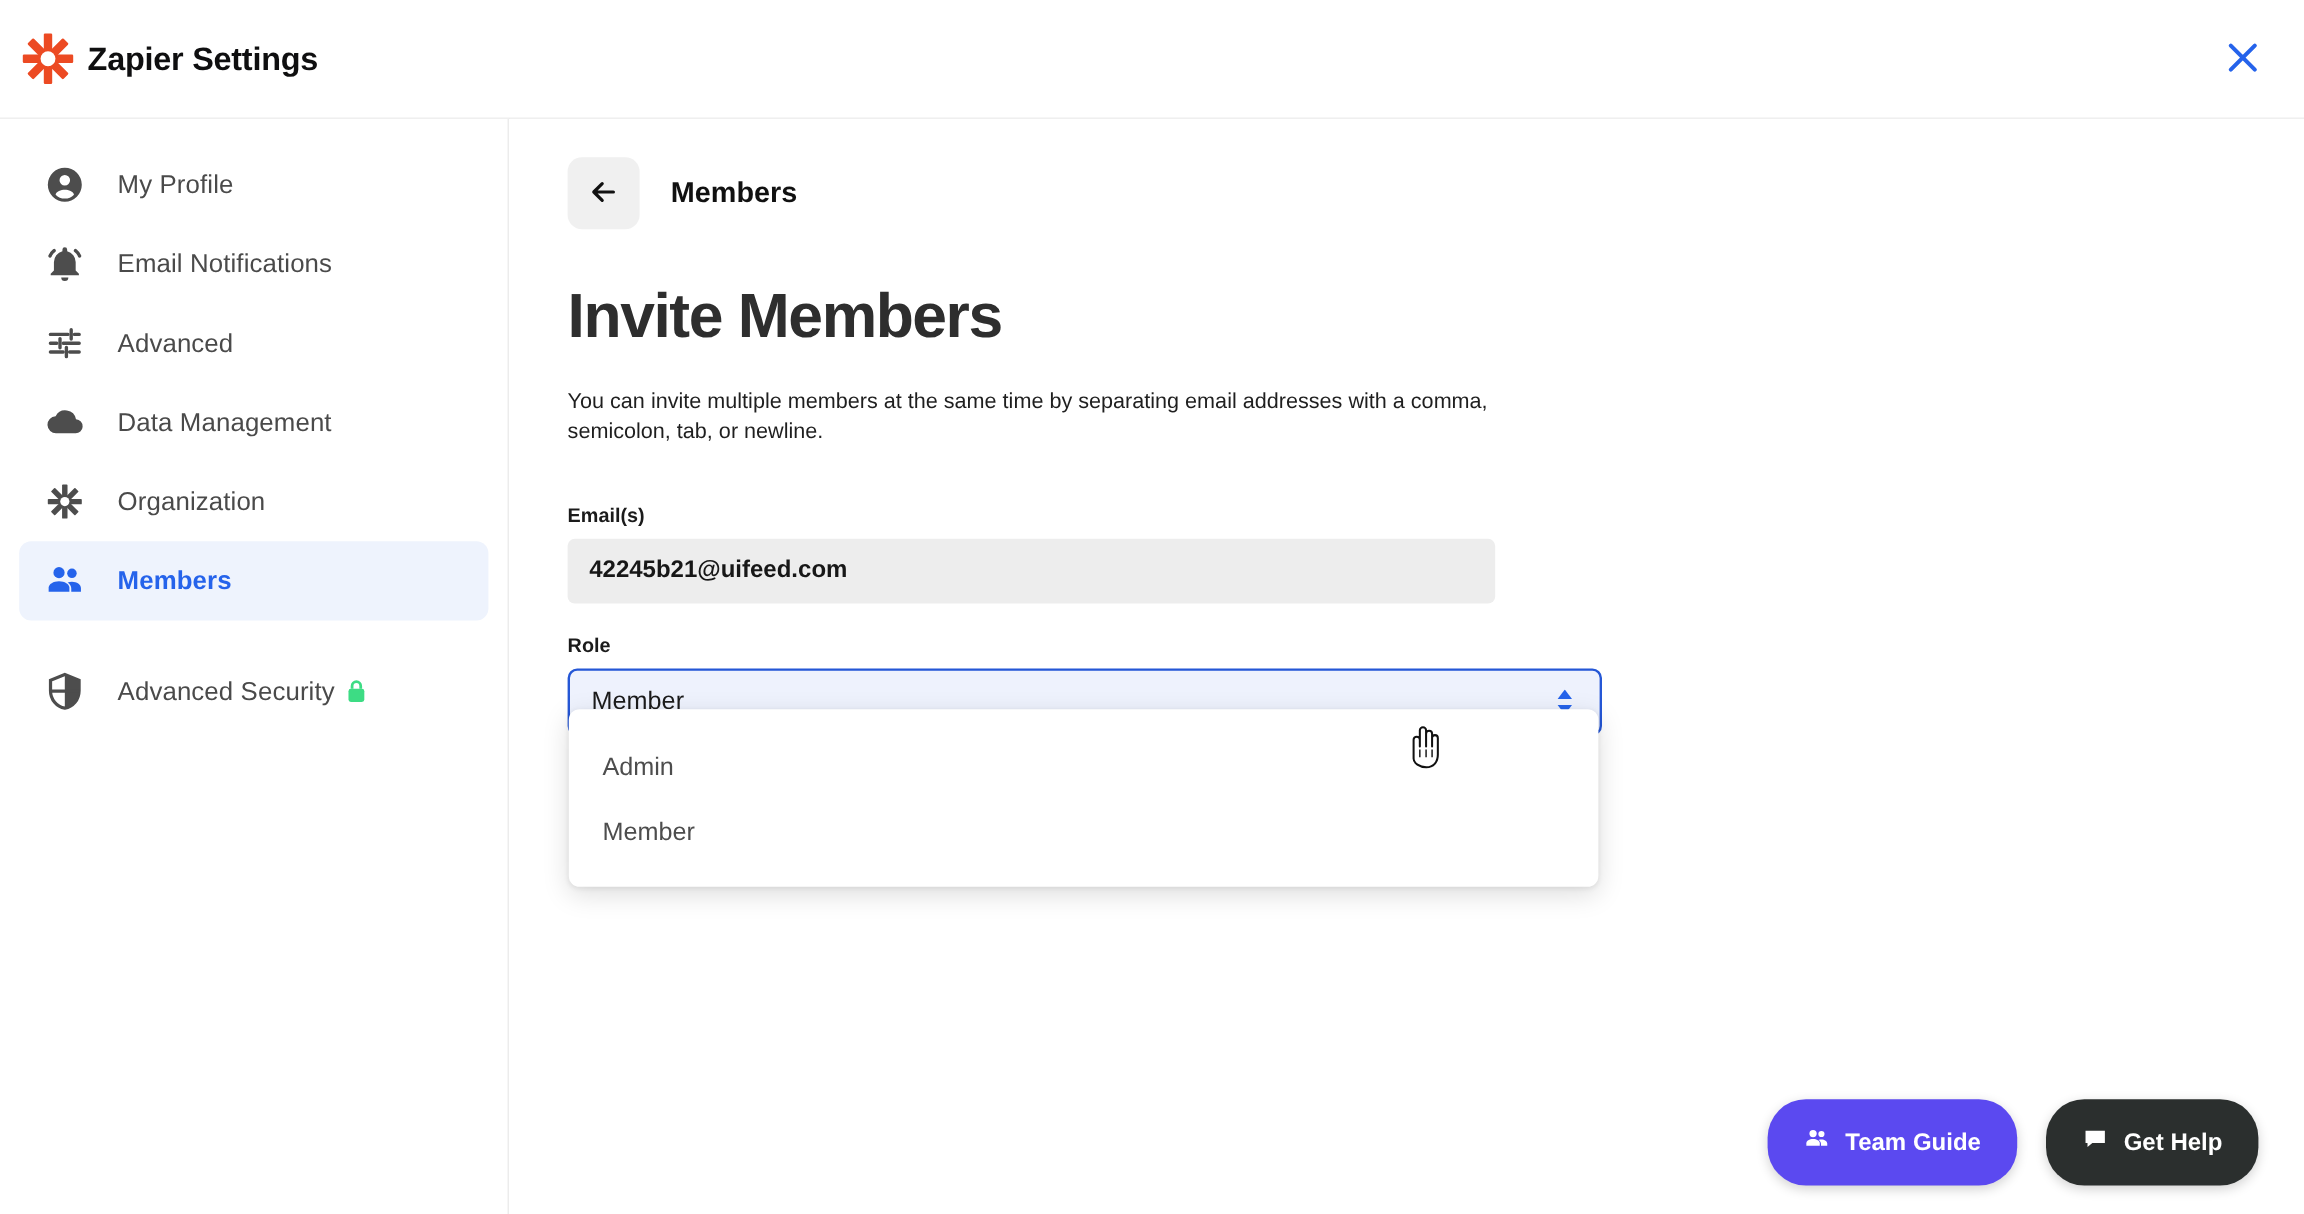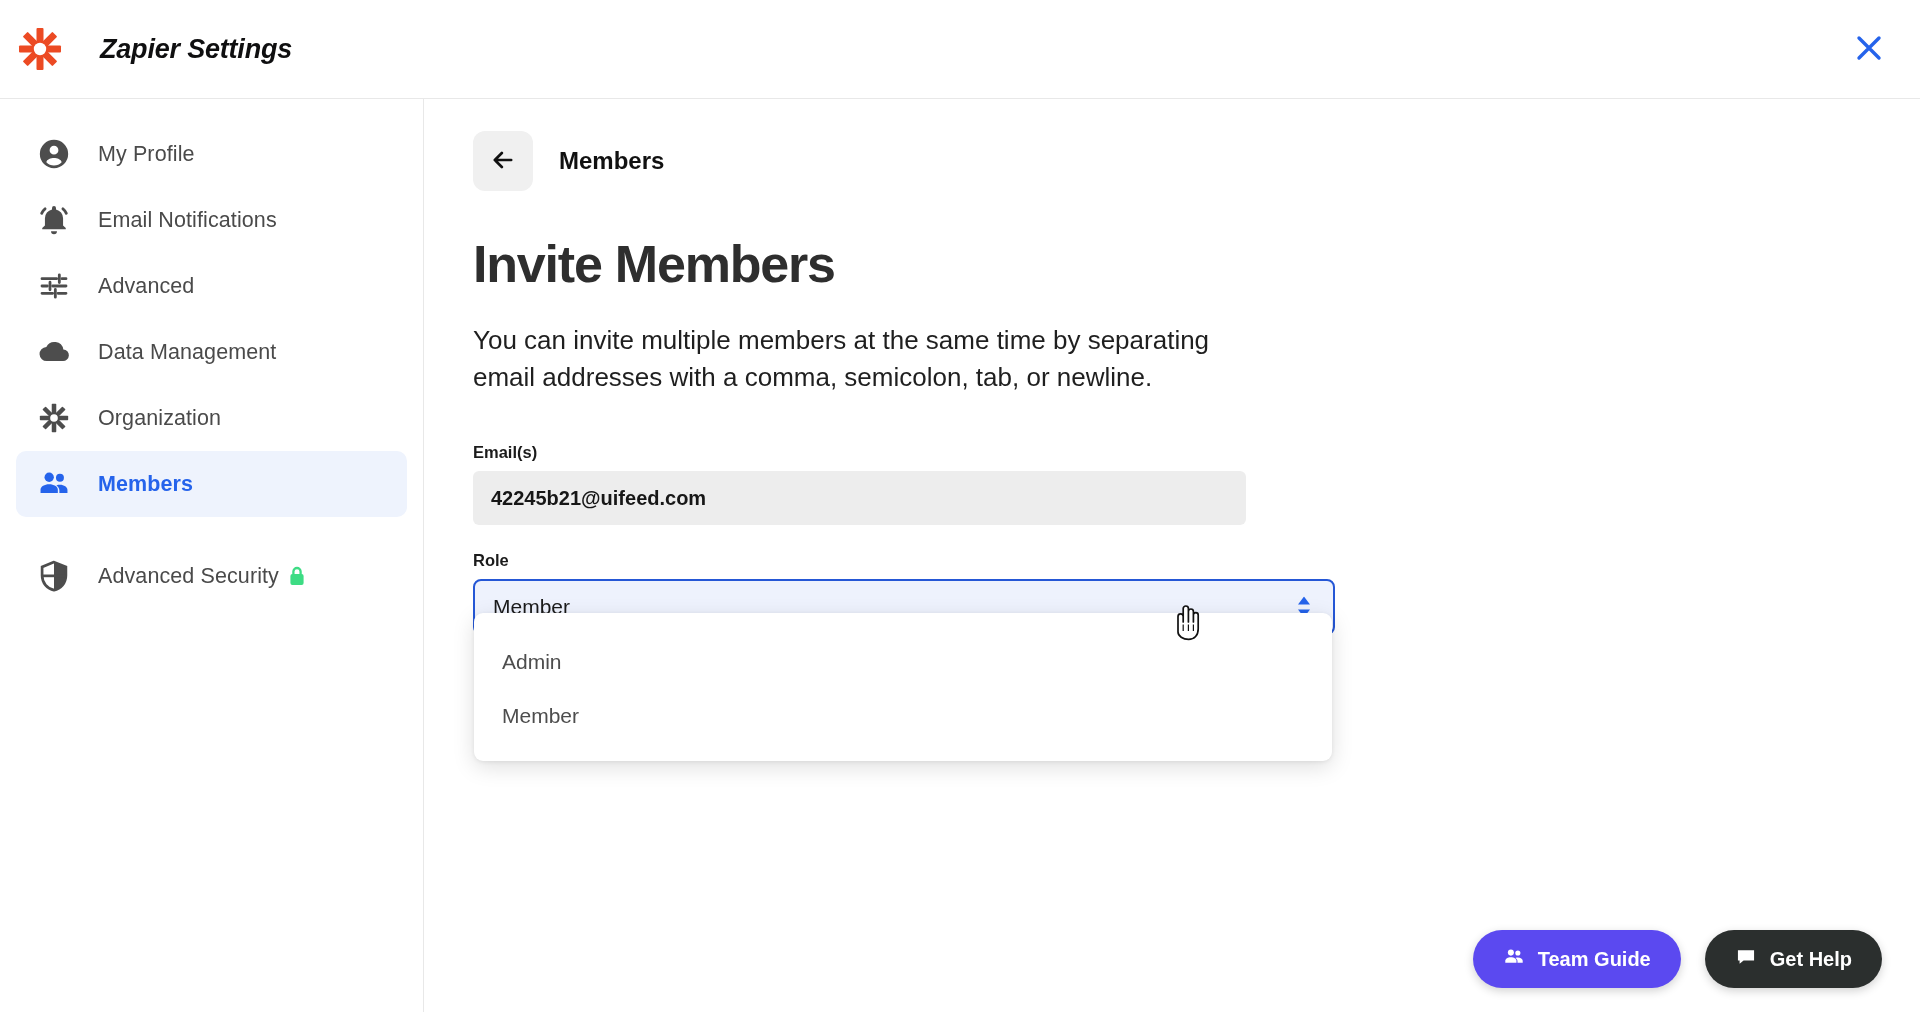--- a/index.html
+++ b/index.html
@@ -10,21 +10,21 @@
     overflow: hidden;
   }
   #app { position: relative; width: 1920px; height: 1012px; background:#fff; }
 
   
   .topbar {
     position: absolute; left: 0; top: 0; width: 1920px; height: 99px;
     background: #fff; border-bottom: 1px solid #e8e8e8;
     display: flex; align-items: center;
   }
-  .brand { display: flex; align-items: center; padding-left: 16px; gap: 36px; font-style: italic; }
+  .brand { display: flex; align-items: center; padding-left: 16px; gap: 9px; }
   .zap-logo { width: 48px; height: 48px; display:block; }
   .brand-title {
     font-size: 27px; font-weight: 700; color: #0f0f10; letter-spacing: -0.2px;
   }
   .close-btn {
     position: absolute; right: 28px; top: 50%; transform: translateY(-50%);
     width: 46px; height: 46px; display:flex; align-items:center; justify-content:center;
     background: transparent; border: none; cursor: pointer;
   }
 
@@ -60,21 +60,21 @@
     border: none; display:flex; align-items:center; justify-content:center; cursor:pointer;
   }
   .page-head-title { font-size: 24px; font-weight: 700; color: #111; }
 
   .content { padding: 46px 0 0 48px; max-width: 1000px; }
   .h1 {
     font-size: 52px; font-weight: 800; color: #2e2e2e;
     letter-spacing: -1.2px; line-height: 1.05;
   }
   .lede {
-    margin-top: 30px; font-size: 26px; color: #1f1f1f; line-height: 1.42;
+    margin-top: 30px; font-size: 18px; color: #1f1f1f; line-height: 1.42;
     max-width: 770px; font-weight: 400;
   }
 
   .field { margin-top: 48px; width: 862px; }
   .field-label {
     font-size: 16.5px; font-weight: 700; color: #1b1b1b; margin-bottom: 9px; display:block;
   }
   .text-input {
     width: 773px; height: 54px; border: none; border-radius: 6px;
     background: #ededed; font-size: 20px; font-weight: 700; color: #171717;
@@ -102,21 +102,21 @@
     height: 54px; display: flex; align-items: center; padding-left: 28px;
     font-size: 21px; color: #4d4d4d; cursor: pointer;
   }
 
   
   .fab-row {
     position: absolute; right: 38px; bottom: 24px;
     display: flex; align-items: center; gap: 24px;
   }
   .fab {
-    height: 58px; border-radius: 32px; border: none; cursor: pointer;
+    height: 72px; border-radius: 32px; border: none; cursor: pointer;
     display: flex; align-items: center; gap: 13px; padding: 0 30px;
     font-size: 20px; font-weight: 700; color: #fff;
     font-family: "Liberation Sans", sans-serif;
     box-shadow: 0 3px 10px rgba(0,0,0,0.18);
   }
   .fab-team { background: #5b49f0; }
   .fab-help { background: #2b2f2e; }
 
   
   .cursor { position: absolute; left: 1168px; top: 602px; pointer-events: none; }

